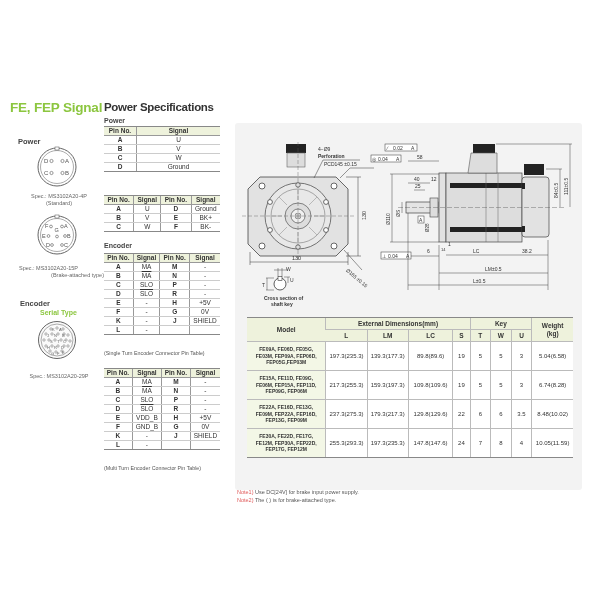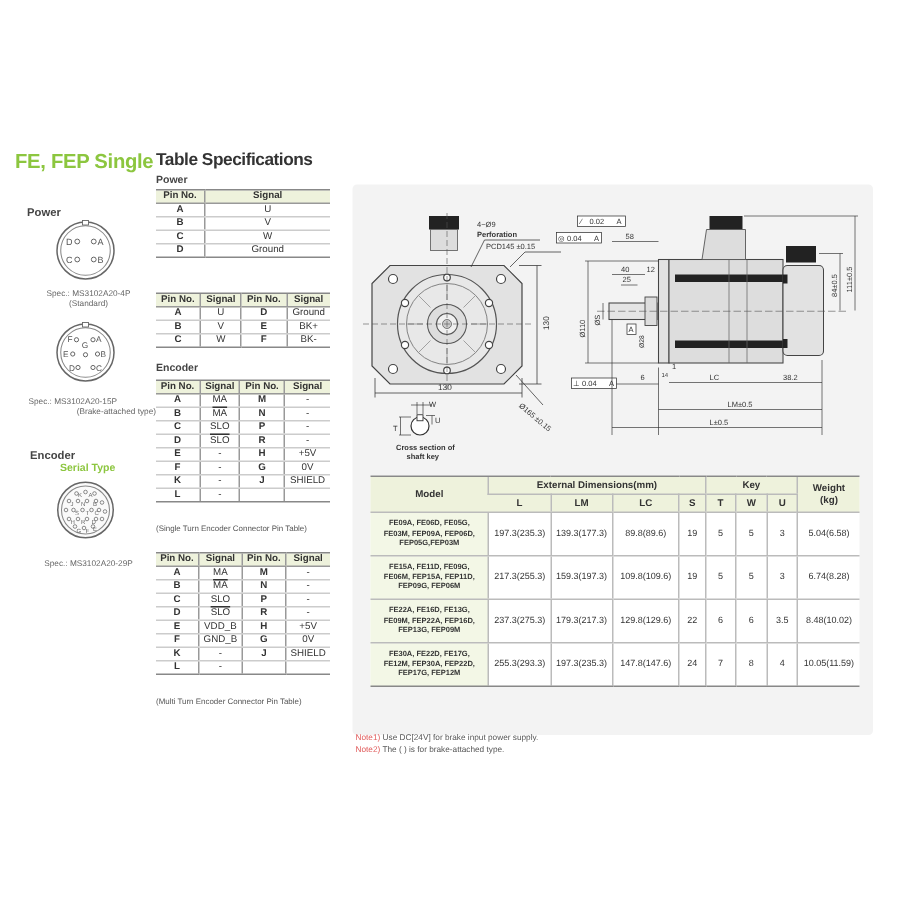--- a/index.html
+++ b/index.html
@@ -36,22 +36,22 @@
   table.dims tr:last-child td { border-bottom: 1px solid #888; }
 
   .notes { position: absolute; left: 237px; top: 488px; font-size: 5.5px; line-height: 8px; color: #555; }
   .note-key { color: #e05a5a; }
 
   svg text { font-family: "Liberation Sans", sans-serif; }
 </style>
 </head>
 <body>
 
-<div class="series-title">FE, FEP Single</div>
-<div class="plug-title">Table Specifications</div>
+<div class="series-title">FE, FEP Signal</div>
+<div class="plug-title">Power Specifications</div>
 
 <div class="conn-label" style="left:18px; top:137px;">Power</div>
 
 <svg style="position:absolute; left:36px; top:146px;" width="42" height="42" viewBox="0 0 42 42">
   <circle cx="21" cy="21" r="19" fill="none" stroke="#666" stroke-width="1"></circle>
   <circle cx="21" cy="21" r="16.5" fill="none" stroke="#888" stroke-width="0.7"></circle>
   <rect x="19" y="1" width="4" height="3" fill="#fff" stroke="#666" stroke-width="0.6"></rect>
   <text x="8" y="17" font-size="6" fill="#555">D</text>
     <circle cx="15.5" cy="15" r="1.6" fill="none" stroke="#555" stroke-width="0.6"></circle>
   <circle cx="26.5" cy="15" r="1.6" fill="none" stroke="#555" stroke-width="0.6"></circle>

